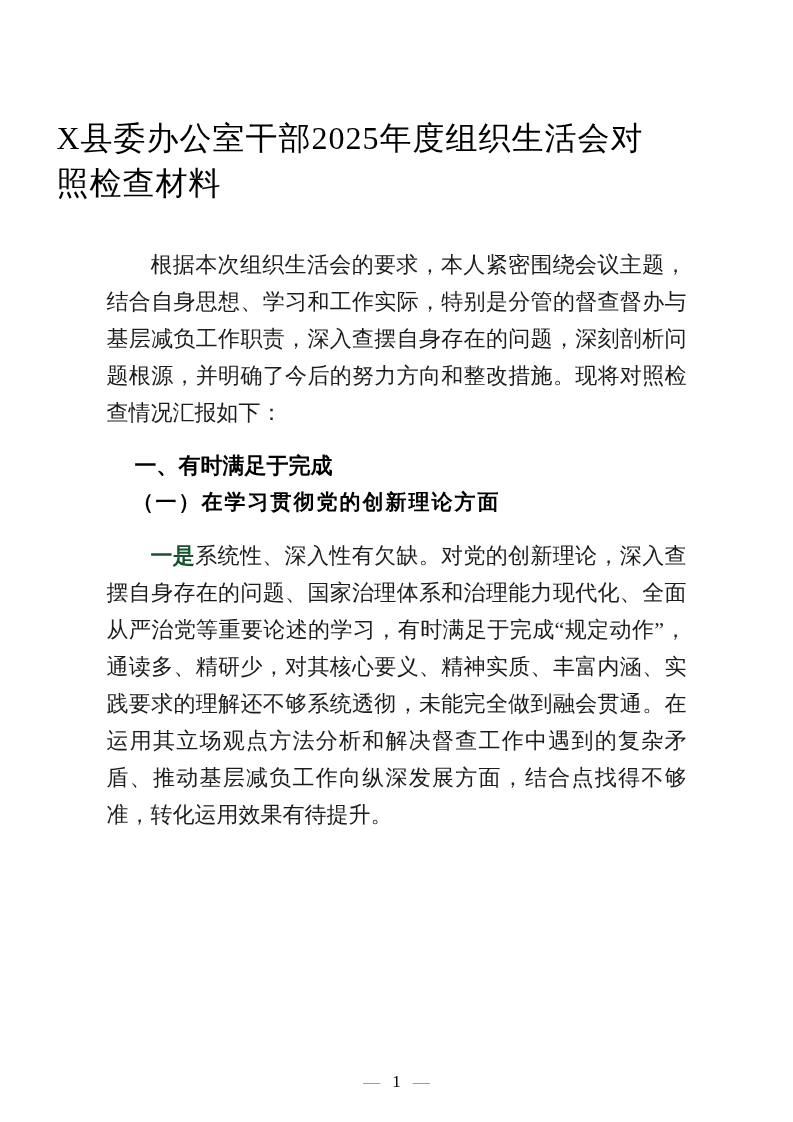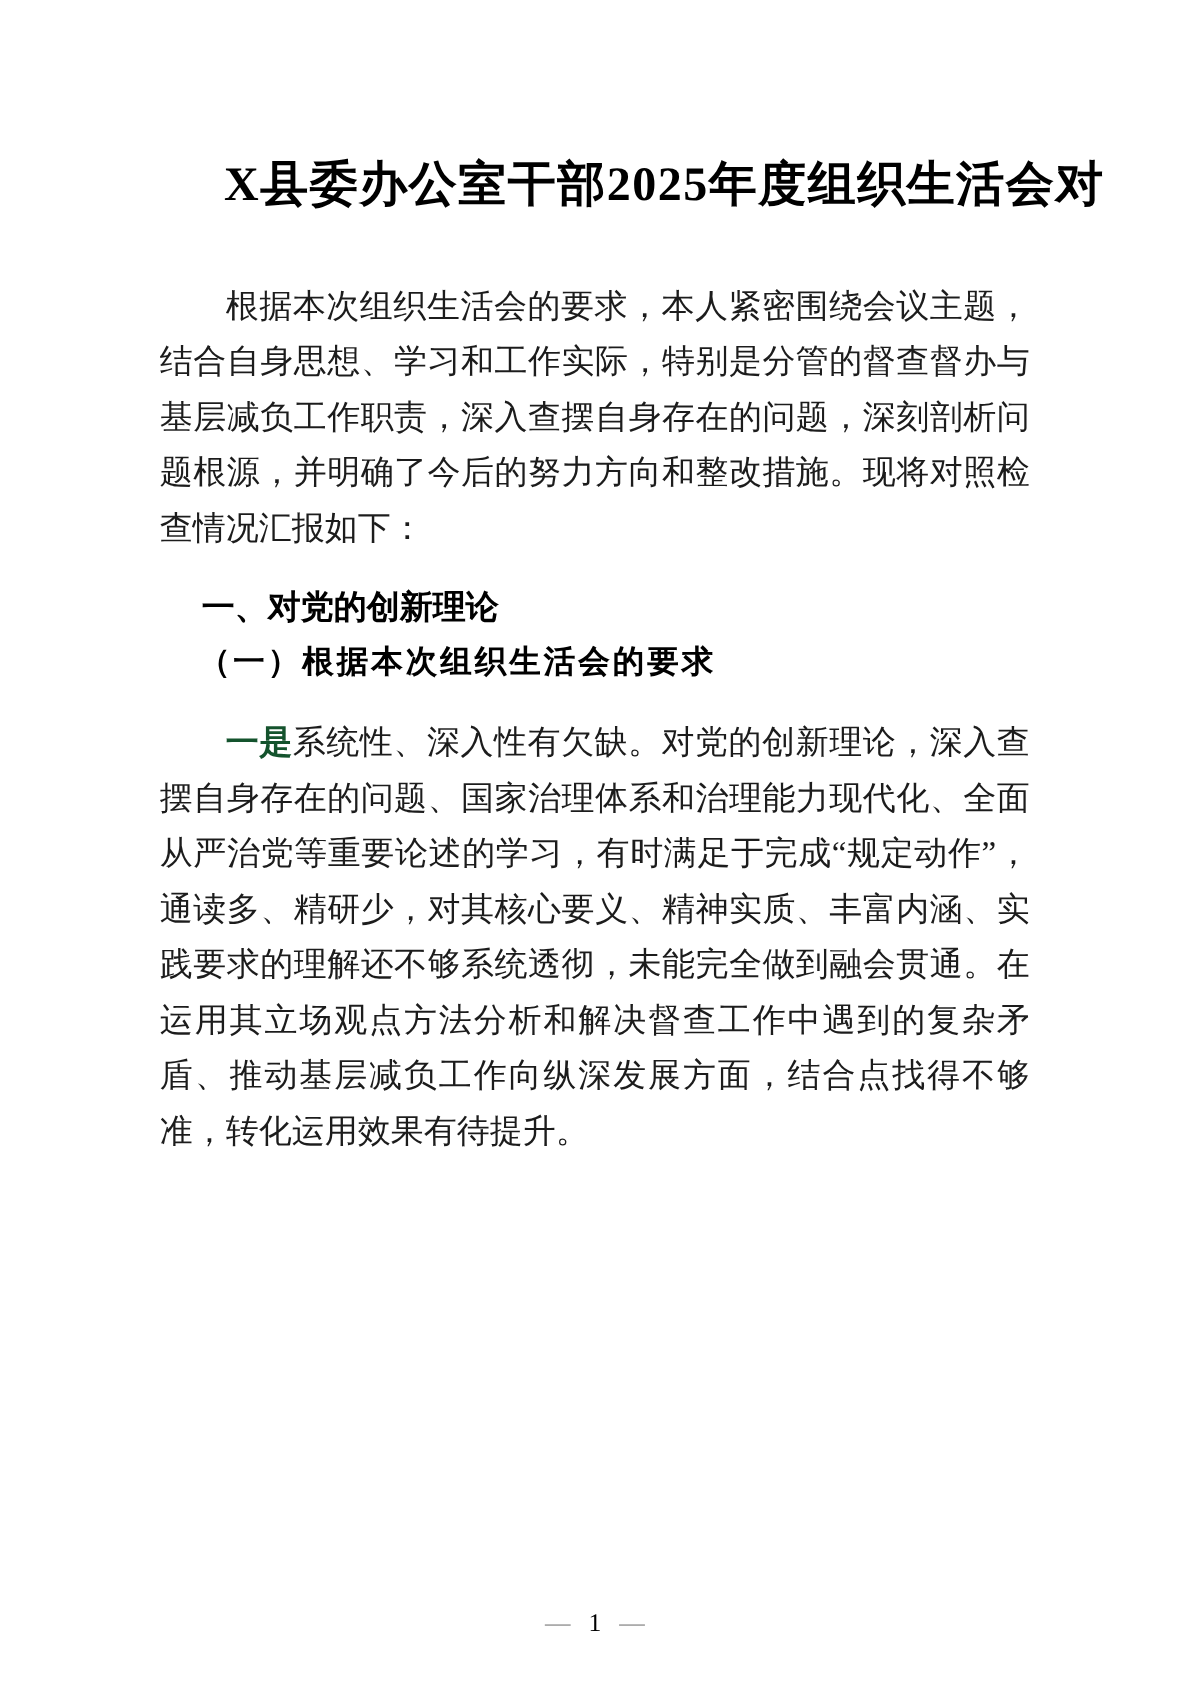--- a/index.html
+++ b/index.html
@@ -12,23 +12,23 @@
     width: 793px;
     height: 1122px;
     background: #ffffff;
     overflow: hidden;
     font-family: "Liberation Serif", "DejaVu Serif", serif;
     color: #1c1c1c;
   }
   .doc-title {
     padding-top: 100px;
     width: 680px;
-    margin: 0 auto;
-    text-align: right;
-    font-weight: 700;
+    margin: 16px auto;
+    text-align: left;
+    font-weight: 400;
     font-size: 32px;
     line-height: 45px;
     color: #000000;
     letter-spacing: 1px;
   }
   .doc-body {
     width: 612px;
     margin: 40px auto 0 auto;
   }
   .para {
@@ -75,29 +75,30 @@
     margin: 0 12px;
   }
 </style>
 </head>
 <body>
 
 <div class="page">
 
   <div class="doc-title">
     <div>X县委办公室干部2025年度组织生活会对</div>
+    <div>照检查材料</div>
   </div>
 
   <div class="doc-body">
 
     <p class="para">根据本次组织生活会的要求，本人紧密围绕会议主题，结合自身思想、学习和工作实际，特别是分管的督查督办与基层减负工作职责，深入查摆自身存在的问题，深刻剖析问题根源，并明确了今后的努力方向和整改措施。现将对照检查情况汇报如下：</p>
 
-    <p class="h1">一、对党的创新理论</p>
+    <p class="h1">一、有时满足于完成</p>
 
-    <p class="h2">（一）根据本次组织生活会的要求</p>
+    <p class="h2">（一）在学习贯彻党的创新理论方面</p>
 
     <p class="para"><span class="lead">一是</span><span>系统性、深入性有欠缺。对党的创新理论，深入查摆自身存在的问题、国家治理体系和治理能力现代化、全面从严治党等重要论述的学习，有时满足于完成“规定动作”，通读多、精研少，对其核心要义、精神实质、丰富内涵、实践要求的理解还不够系统透彻，未能完全做到融会贯通。在运用其立场观点方法分析和解决督查工作中遇到的复杂矛盾、推动基层减负工作向纵深发展方面，结合点找得不够准，转化运用效果有待提升。</span></p>
 
 
   </div>
 
   <div class="footer">
     <span class="dash">—</span><span class="num">1</span><span class="dash">—</span>
   </div>
 

